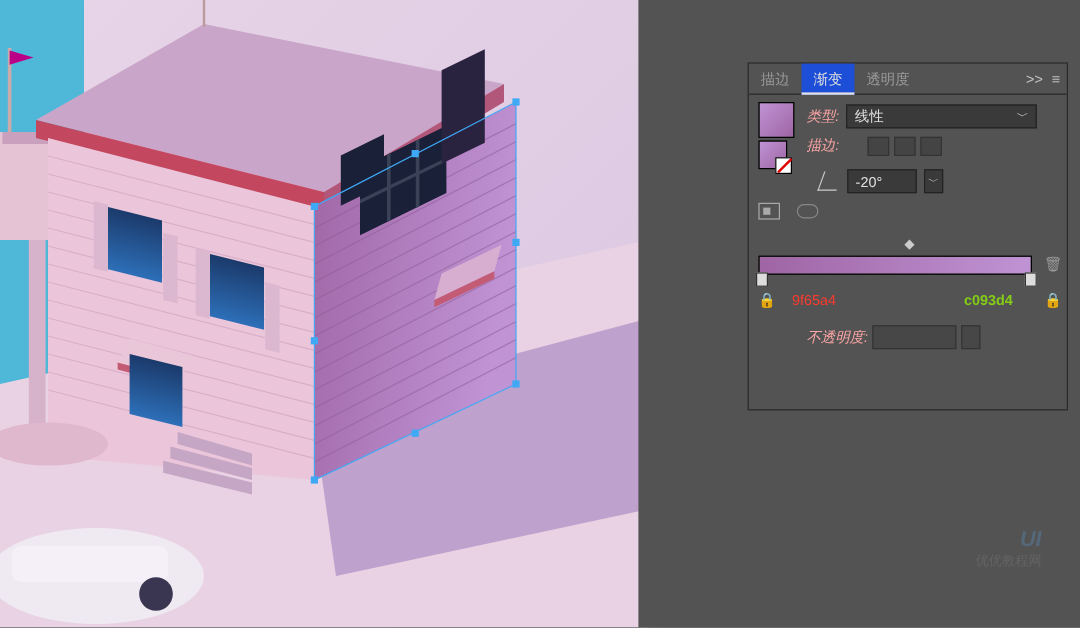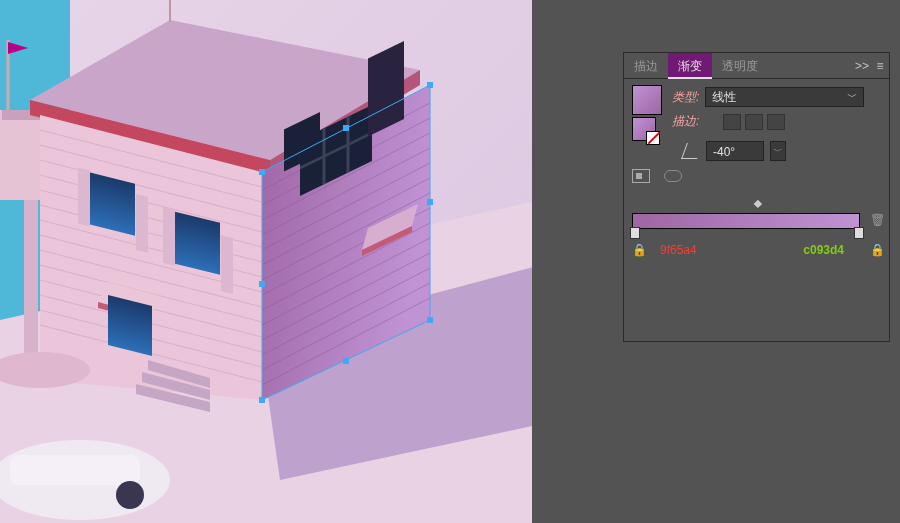--- a/index.html
+++ b/index.html
@@ -9,21 +9,21 @@
 .canvas-area { position: absolute; left: 0; top: 0; width: 900px; height: 523px; background: linear-gradient(135deg, #e8d5e8 0%, #d5c0dd 100%); }
 .illustration { position: absolute; left: 0; top: 0; width: 540px; height: 523px; overflow: hidden; }
 .dark-overlay { position: absolute; left: 532px; top: 0; width: 368px; height: 523px; background: #535353; }
 
 
 .panel { position: absolute; left: 623px; top: 52px; width: 267px; height: 290px; background: #535353; border: 1px solid #2a2a2a; font-size: 12px; color: #c0c0c0; }
 
 
 .tabs { display: flex; align-items: center; height: 26px; border-bottom: 1px solid #2a2a2a; }
 .tab { padding: 0 10px; height: 26px; line-height: 26px; color: #9a9a9a; cursor: pointer; }
-.tab.active { background: #701a75; color: #e0e0e0; border-bottom: 2px solid #e0e0e0; }
+.tab.active { background: #1d4ed8; color: #e0e0e0; border-bottom: 2px solid #e0e0e0; }
 .tabs .spacer { flex: 1; }
 .tabs .iconbtn { width: 18px; text-align: center; color: #c0c0c0; cursor: pointer; }
 .swatch-big { width: 30px; height: 30px; background: linear-gradient(135deg, #c093d4, #9f65a4); border: 1px solid #000; margin: 6px 0 0 8px; }
 .type-row { position: absolute; left: 48px; top: 34px; display: flex; align-items: center; gap: 6px; }
 .label { color: #fca5a5; font-style: italic; }
 .select { width: 159px; height: 20px; background: #3a3a3a; border: 1px solid #222; color: #e0e0e0; padding: 0 6px; display: flex; align-items: center; justify-content: space-between; }
 .select .chev { font-size: 10px; color: #ccc; }
 
 
 .stroke-row { position: absolute; left: 48px; top: 60px; display: flex; align-items: center; gap: 24px; color: #888; }
@@ -235,21 +235,21 @@
       </div>
     </div>
 
     <div class="swatch-small-wrap">
       <div class="swatch-small"></div>
       <div class="noneslash"></div>
     </div>
 
     <div class="angle-row">
       <div class="angle-icon"></div>
-      <div class="angle-input">-40°</div>
+      <div class="angle-input">-20°</div>
       <div class="mini-chev">﹀</div>
     </div>
 
     <div class="aspect-row">
       <div class="aspect-icon"></div>
       <div style="width:18px;height:12px;border:1px solid #888;border-radius:6px;"></div>
     </div>
 
     <div class="slider-row">
       <div class="slider-track-top">
@@ -261,16 +261,25 @@
       <div class="trash">🗑</div>
     </div>
 
     <div class="hex-row">
       <span class="lock">🔒</span>
       <span class="hex-left">9f65a4</span>
       <span class="hex-right">c093d4</span>
       <span class="lock">🔒</span>
     </div>
 
-
-  </div>
-
+    <div class="op-row">
+      <span class="label">不透明度:</span>
+      <div class="disabled-field"></div>
+      <div class="disabled-chev"></div>
+    </div>
+
+  </div>
+
+  <div class="watermark">
+    <div class="big">UI</div>
+    <div>优优教程网</div>
+  </div>
 </div>
 
 </body></html>

